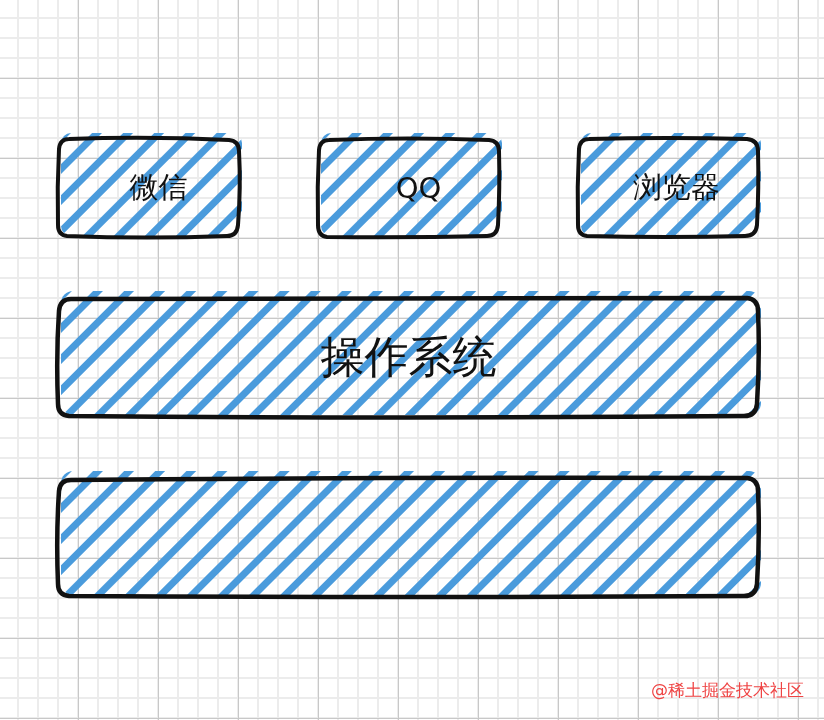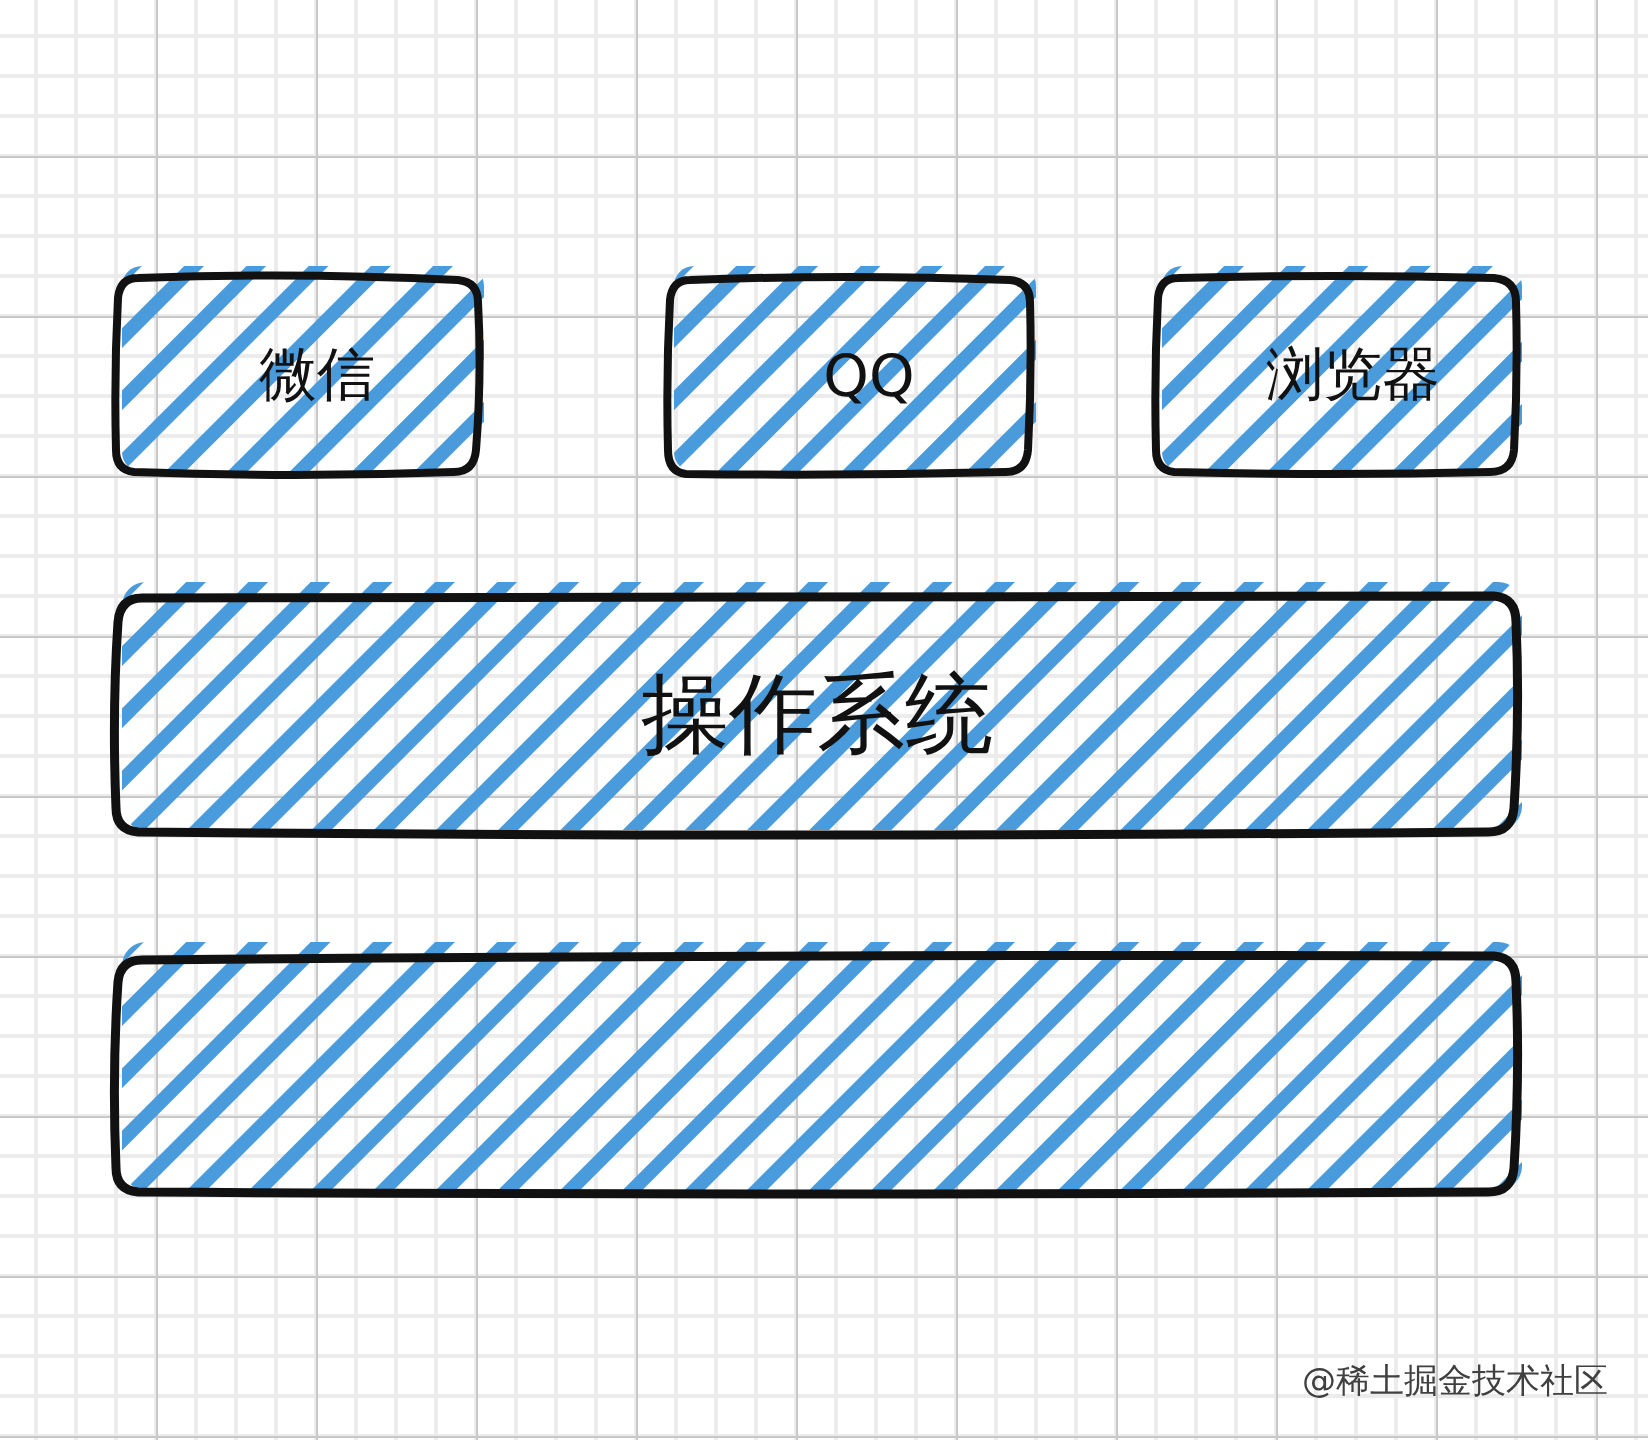--- a/index.html
+++ b/index.html
@@ -20,21 +20,21 @@
     position: absolute;
     display: flex; align-items: center; justify-content: center;
     color: #111;
   }
   .box svg { position: absolute; left: 0; top: 0; overflow: visible; }
   .box .label { position: relative; z-index: 2; letter-spacing: 0; }
   .small .label { font-size: 29px; margin-left: 20px; }
   .big .label { font-size: 44px; }
   .watermark {
     position: absolute; right: 20px; bottom: 18px;
-    color: #404040; font-size: 17px;
+    color: #ef4444; font-size: 17px;
   }
 </style>
 </head>
 <body>
 
 <svg width="0" height="0" style="position:absolute">
   <defs>
     <pattern id="hatch" patternUnits="userSpaceOnUse" width="22" height="22" patternTransform="rotate(45)">
       <rect x="0" y="0" width="7" height="22" fill="#4a9bdc"></rect>
     </pattern>
@@ -44,21 +44,21 @@
 <div class="canvas">
 
   <div class="box small" style="left:57px; top:137px; width:183px; height:101px;">
     <svg width="183" height="101">
       <rect x="4" y="-4" width="181" height="103" rx="10" fill="url(#hatch)"></rect>
       <path d="M12 2 Q 90 -1 172 3 Q 182 4 182 14 Q 184 50 181 88 Q 180 99 170 99 Q 90 102 10 99 Q 1 98 1 88 Q 0 50 2 12 Q 3 2 12 2 Z" fill="none" stroke="#111" stroke-width="4" stroke-linejoin="round"></path>
     </svg>
     <span class="label">微信</span>
   </div>
 
-  <div class="box small" style="left:333px; top:137px; width:183px; height:101px;">
+  <div class="box small" style="left:317px; top:137px; width:183px; height:101px;">
     <svg width="183" height="101">
       <rect x="4" y="-4" width="181" height="103" rx="10" fill="url(#hatch)"></rect>
       <path d="M12 3 Q 90 0 172 3 Q 182 4 182 14 Q 183 50 181 88 Q 180 99 170 99 Q 90 101 10 100 Q 1 99 1 88 Q 0 50 2 13 Q 3 3 12 3 Z" fill="none" stroke="#111" stroke-width="4" stroke-linejoin="round"></path>
     </svg>
     <span class="label">QQ</span>
   </div>
 
   <div class="box small" style="left:577px; top:137px; width:179px; height:101px;">
     <svg width="182" height="101">
       <rect x="4" y="-4" width="180" height="103" rx="10" fill="url(#hatch)"></rect>

